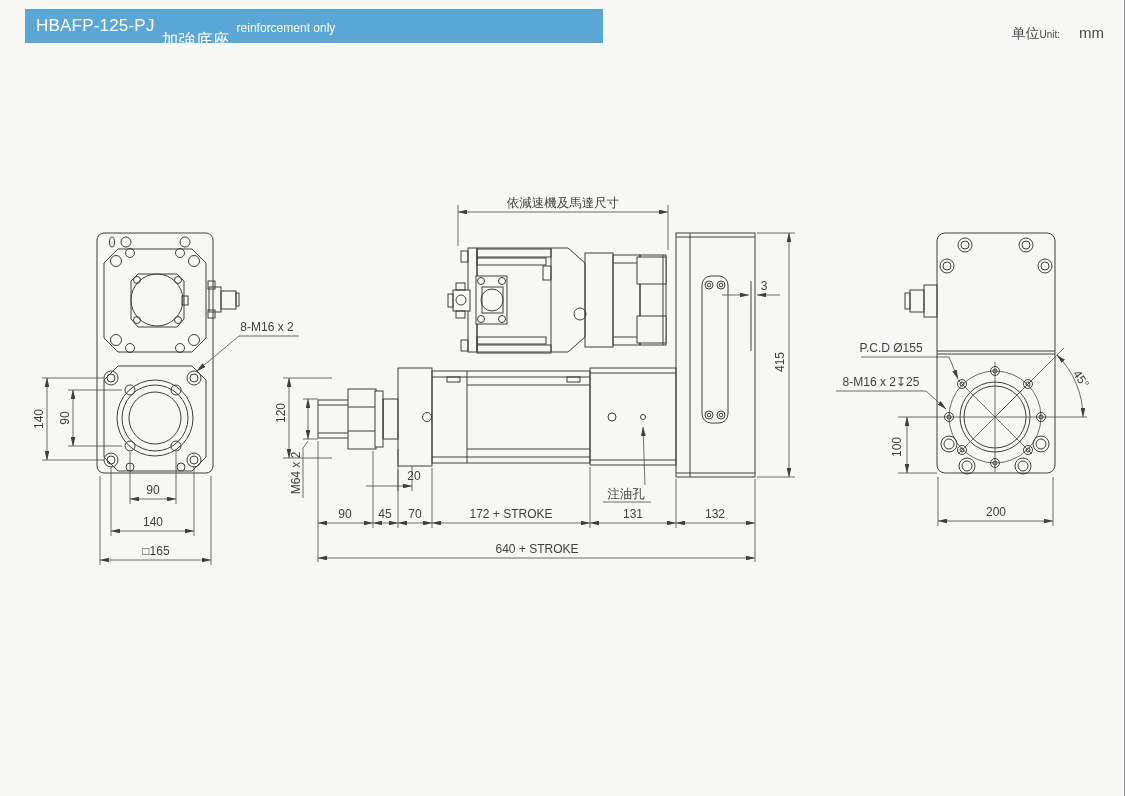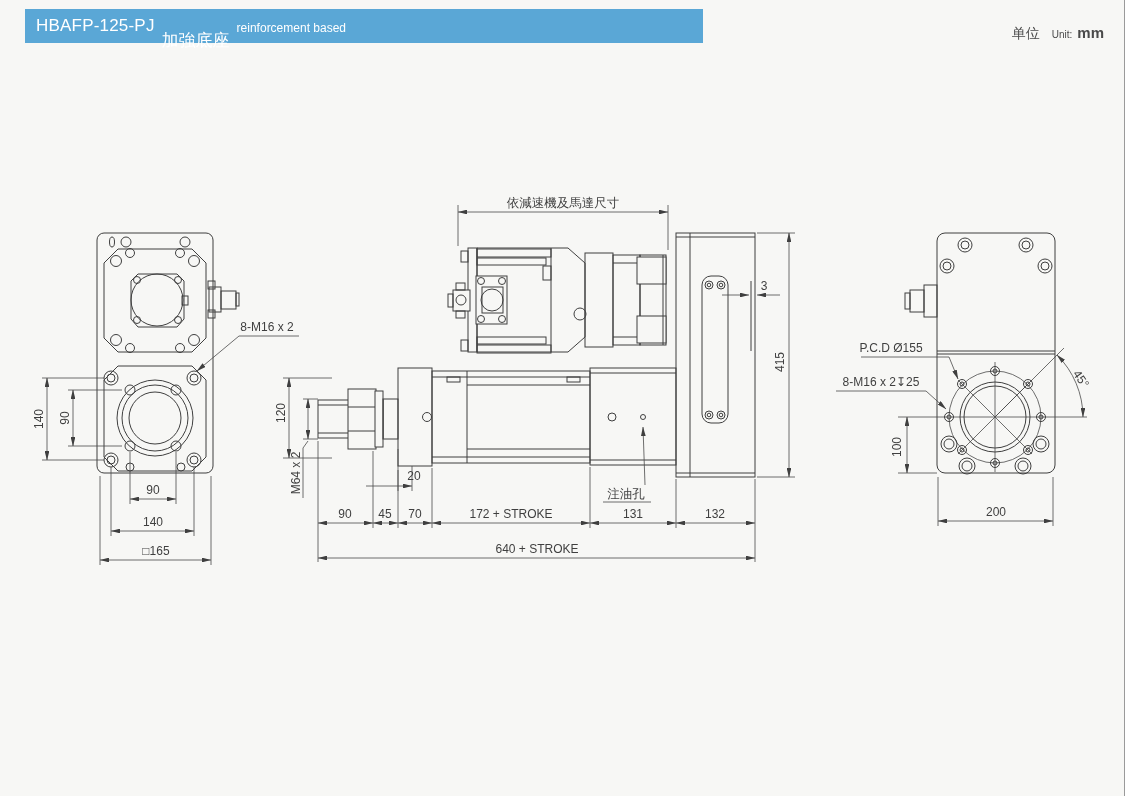--- a/index.html
+++ b/index.html
@@ -3,34 +3,34 @@
 <meta charset="utf-8">
 <style>
   html,body { margin:0; padding:0; background:#e8e8e6; }
   .page {
     position:relative; width:1125px; height:796px; margin:0 auto;
     background:#f7f7f5; overflow:hidden; box-sizing:border-box;
     border-right:1px solid #9a9a9a;
     font-family:"Liberation Sans", sans-serif;
   }
   .header-bar {
-    position:absolute; left:25px; top:9px; width:678px; height:34px;
+    position:absolute; left:25px; top:9px; width:578px; height:34px;
     display:flex; align-items:center; padding-left:11px; box-sizing:border-box;
     color:#ffffff;
   }
   .header-bar .model { font-size:17px; letter-spacing:0.2px; }
   .header-bar .name-zh { font-size:17px; margin-left:7px;margin-top:28px; }
   .header-bar .name-en { font-size:12px; margin-left:7px; margin-top:4px; }
   .unit-box {
     position:absolute; right:20px; top:24px; color:#4a4a4a;
     display:flex; align-items:baseline;
   }
   .unit-box .u-zh { font-size:14px; }
-  .unit-box .u-en { font-size:10px; margin-left:12px; }
-  .unit-box .u-val { font-size:15px; margin-left:5px;font-weight:bold; }
+  .unit-box .u-en { font-size:10px; margin-left:0; }
+  .unit-box .u-val { font-size:15px; margin-left:19px; }
   .footer-note {
     position:absolute; left:0; top:771px; width:100%;
     text-align:center; font-size:12.5px; color:#4a4a4a; white-space:nowrap;
   }
   svg.drawing { position:absolute; left:0; top:0; }
   .ln   { stroke:#3f3f3f; stroke-width:1; fill:none; }
   .lnf  { stroke:#3f3f3f; stroke-width:1; fill:#f7f7f5; }
   .thin { stroke:#4a4a4a; stroke-width:0.8; fill:none; }
   text.d {
     font-family:"Liberation Sans", sans-serif;
@@ -39,21 +39,21 @@
   text.dz { font-size:12.5px; }
 </style>
 </head>
 <body>
 
 <div class="page">
 
   <div class="header-bar" style="background:#5AA7D6">
     <span class="model">HBAFP-125-PJ</span>
     <span class="name-zh">加強底座</span>
-    <span class="name-en">reinforcement based</span>
+    <span class="name-en">reinforcement only</span>
   </div>
 
   <div class="unit-box">
     <span class="u-zh">单位</span>
     <span class="u-en">Unit:</span>
     <span class="u-val">mm</span>
   </div>
 
   <svg class="drawing" width="1125" height="796" viewBox="0 0 1125 796">
     <defs>

